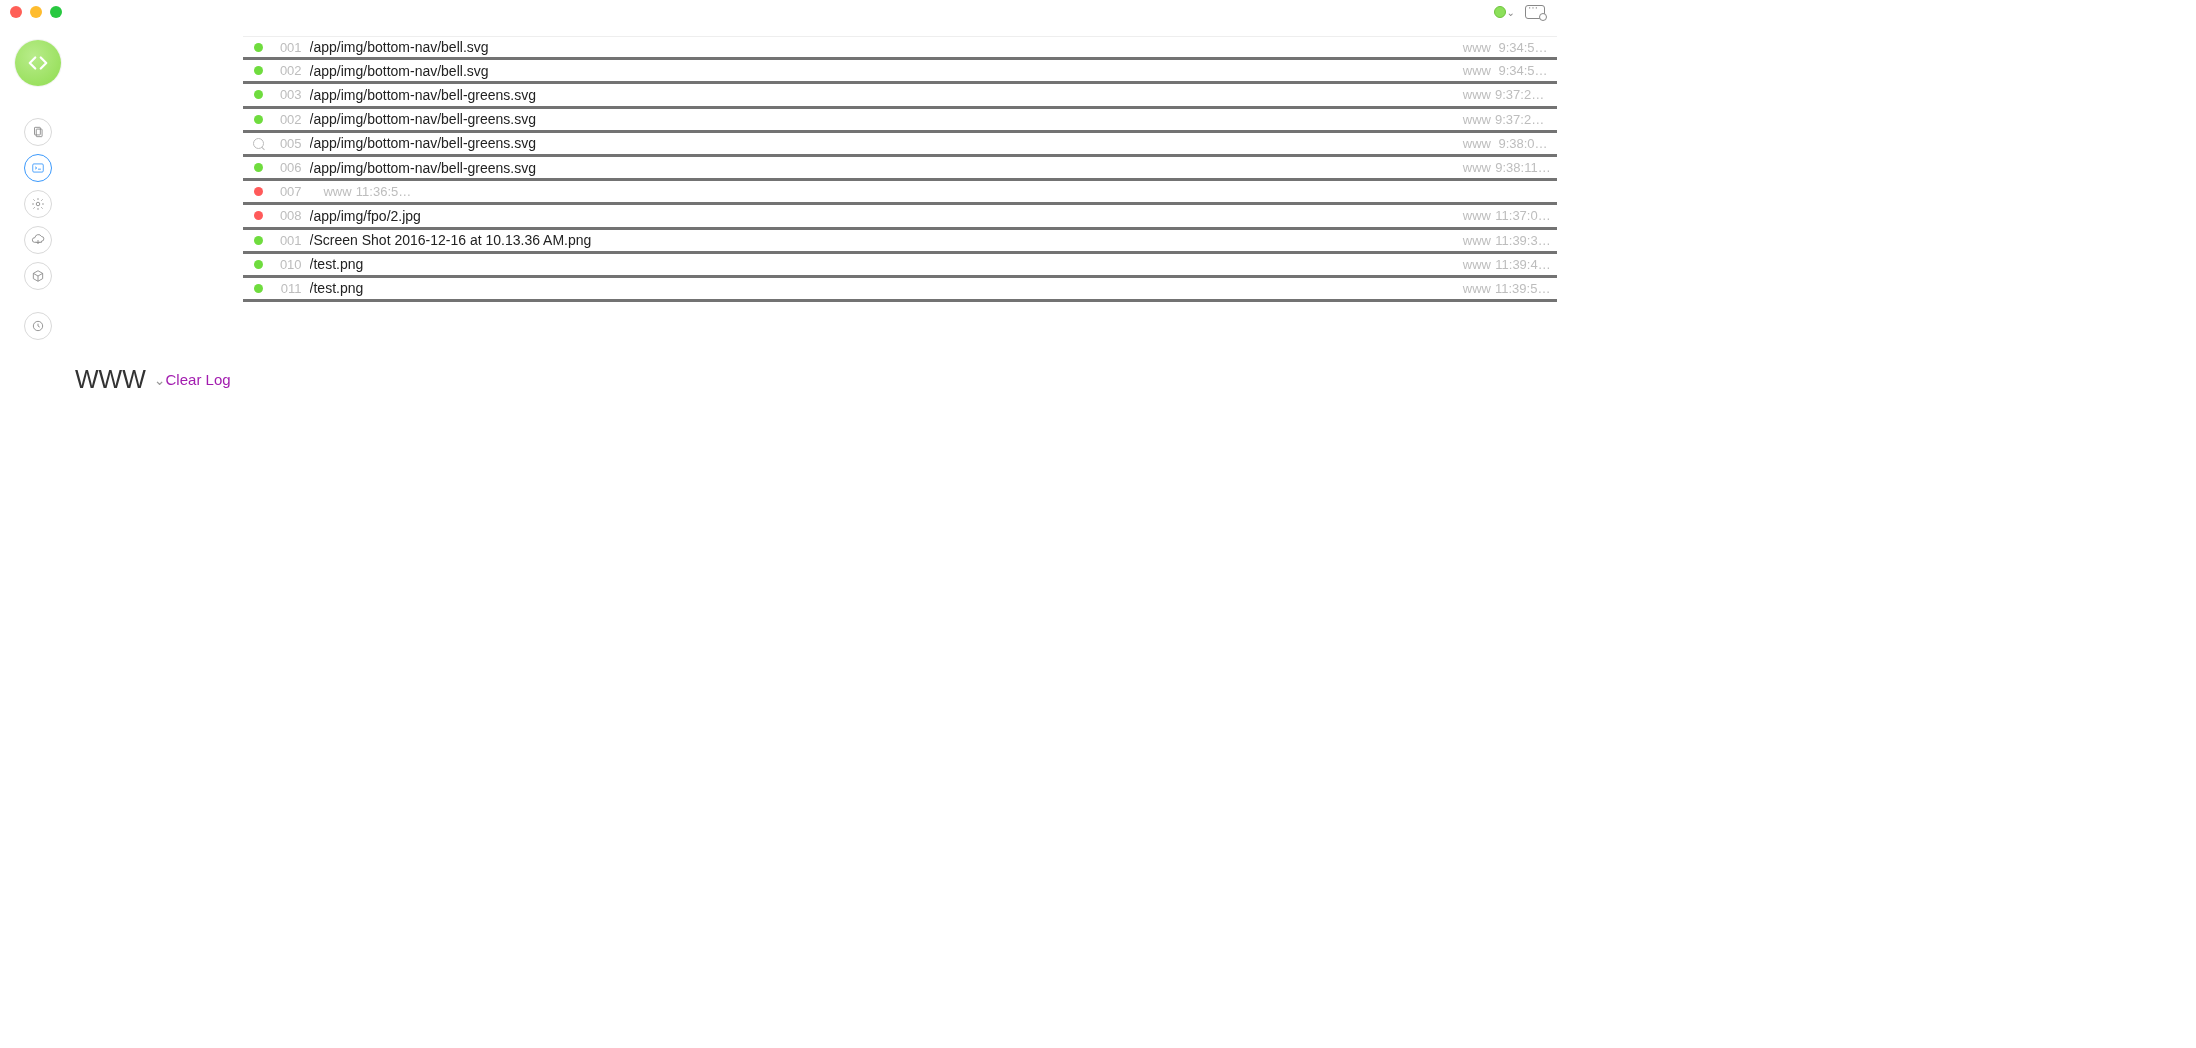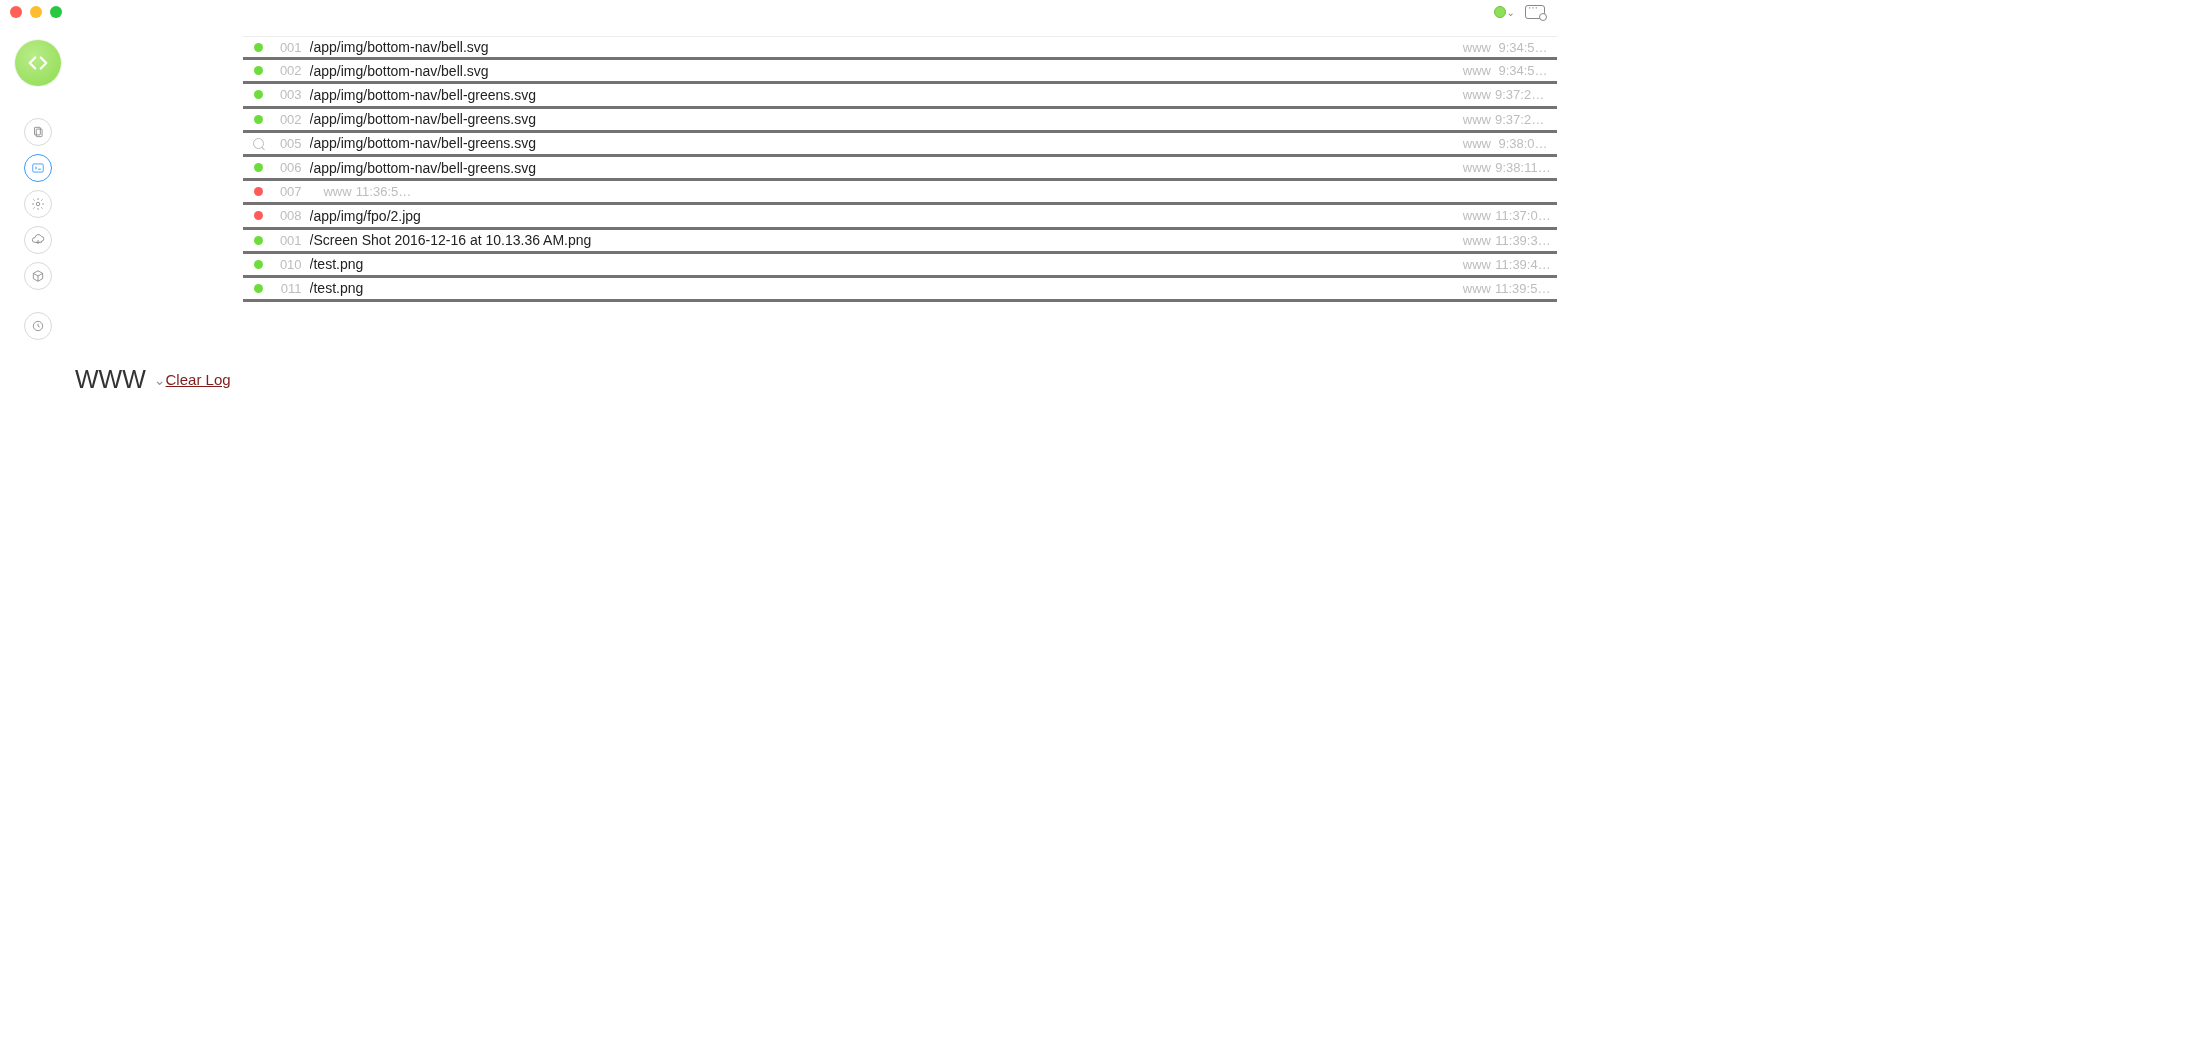--- a/index.html
+++ b/index.html
@@ -72,21 +72,21 @@
 .sidebar-icon svg { width: 14px; height: 14px; stroke: #888; fill: none; stroke-width: 1.5; }
 
 .main { flex: 1; display: flex; flex-direction: row; padding-top: 12px; }
 .header-row { display: flex; align-items: center; padding: 0 12px 20px 0; }
 .site-title {
   font-size: 25px; font-weight: 400; color: #333;
   display: flex; align-items: center; gap: 8px; cursor: pointer;
 }
 .site-title .chev { color: #999; font-size: 14px; }
 .clear-log {
-  margin-left: auto; color: #7f1d1d; text-decoration: underline;
+  margin-left: auto; color: #a21caf; 
   font-size: 15px; cursor: pointer;
 }
 
 .log-list { flex: 1; overflow: auto; }
 .log-row {
   display: flex; align-items: center;
   height: 24.2px;
   border-bottom: 3px solid #737373;
   padding-right: 6px;
   font-size: 14px;

